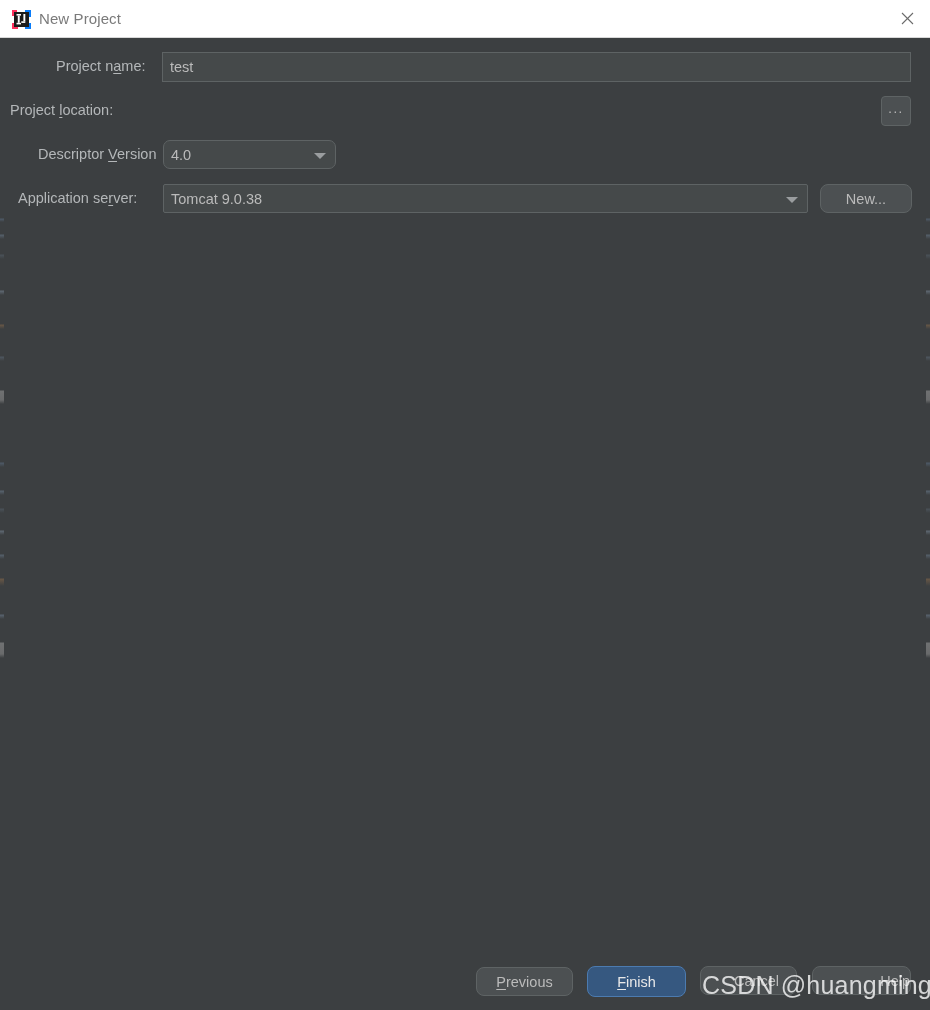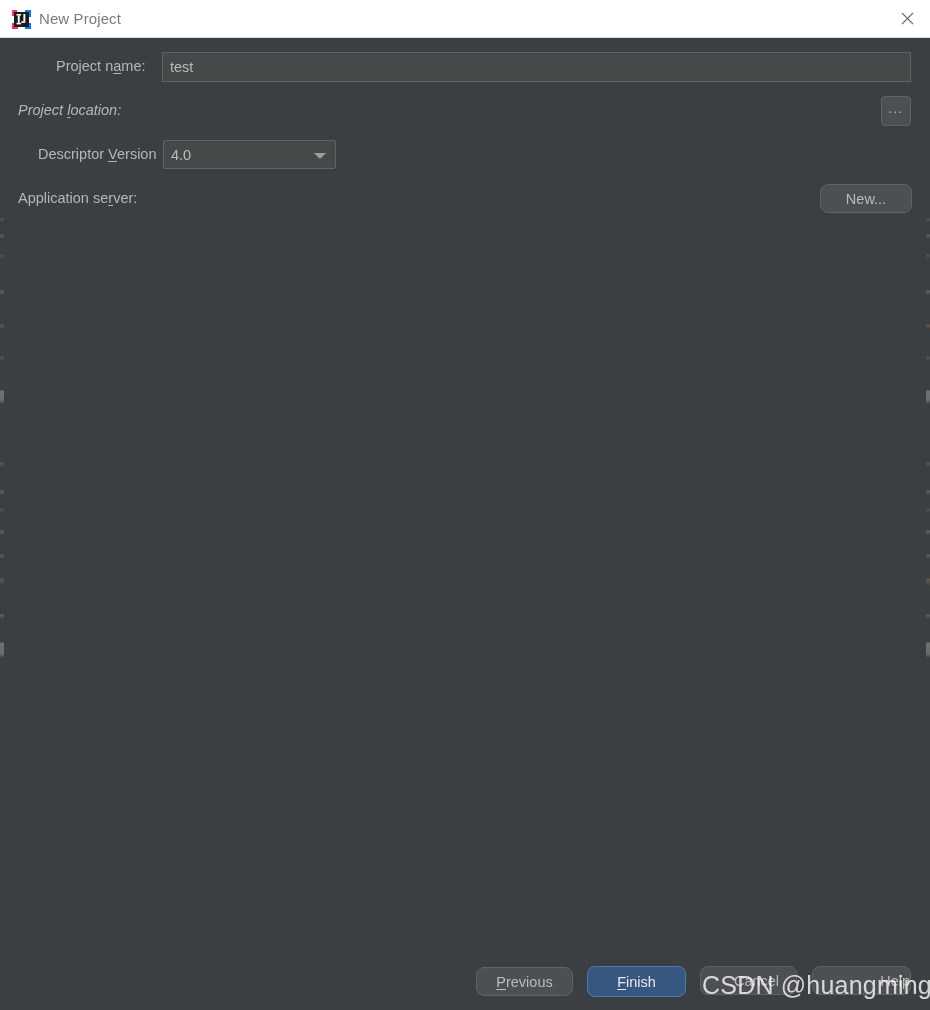--- a/index.html
+++ b/index.html
@@ -224,35 +224,39 @@
   </div>
 
   <div class="edge-strip" id="left-edge-strip"></div>
   <div class="edge-strip" id="right-edge-strip"></div>
 
   <div class="form-label" style="left:18px; top:58px;margin-left:38px;">
     <span>Project n</span><span class="mn">a</span><span>me:</span>
   </div>
   <div class="text-field" style="left:162px; top:52px; width:749px; height:30px;">test</div>
 
-  <div class="form-label" style="left:18px; top:102px;font-style:italic;">
+  <div class="form-label" style="left:10px; top:102px;">
     <span>Project </span><span class="mn">l</span><span>ocation:</span>
   </div>
   <div class="btn" id="browse-button">...</div>
 
   <div class="form-label" style="left:18px; top:146px;margin-left:20px;">
     <span>Descriptor </span><span class="mn">V</span><span>ersion</span>
   </div>
-  <div class="combo-box" style="left:163px; top:140px; width:173px; height:29px;">
+  <div class="combo-box" style="left:163px; top:140px; width:173px; height:29px;border-radius:7px;">
     <span>4.0</span>
     <span class="combo-arrow"></span>
   </div>
 
   <div class="form-label" style="left:18px; top:190px;">
     <span>Application se</span><span class="mn">r</span><span>ver:</span>
+  </div>
+  <div class="combo-box" style="left:163px; top:184px; width:645px; height:29px;">
+    <span>Tomcat 9.0.38</span>
+    <span class="combo-arrow"></span>
   </div>
   <div class="btn" id="new-server-button">New...</div>
 
   <div class="btn" id="previous-button">
     <span></span>
       <span class="mn">P</span>
       <span>revious</span>
   </div>
 
   <div class="btn primary" id="finish-button">

